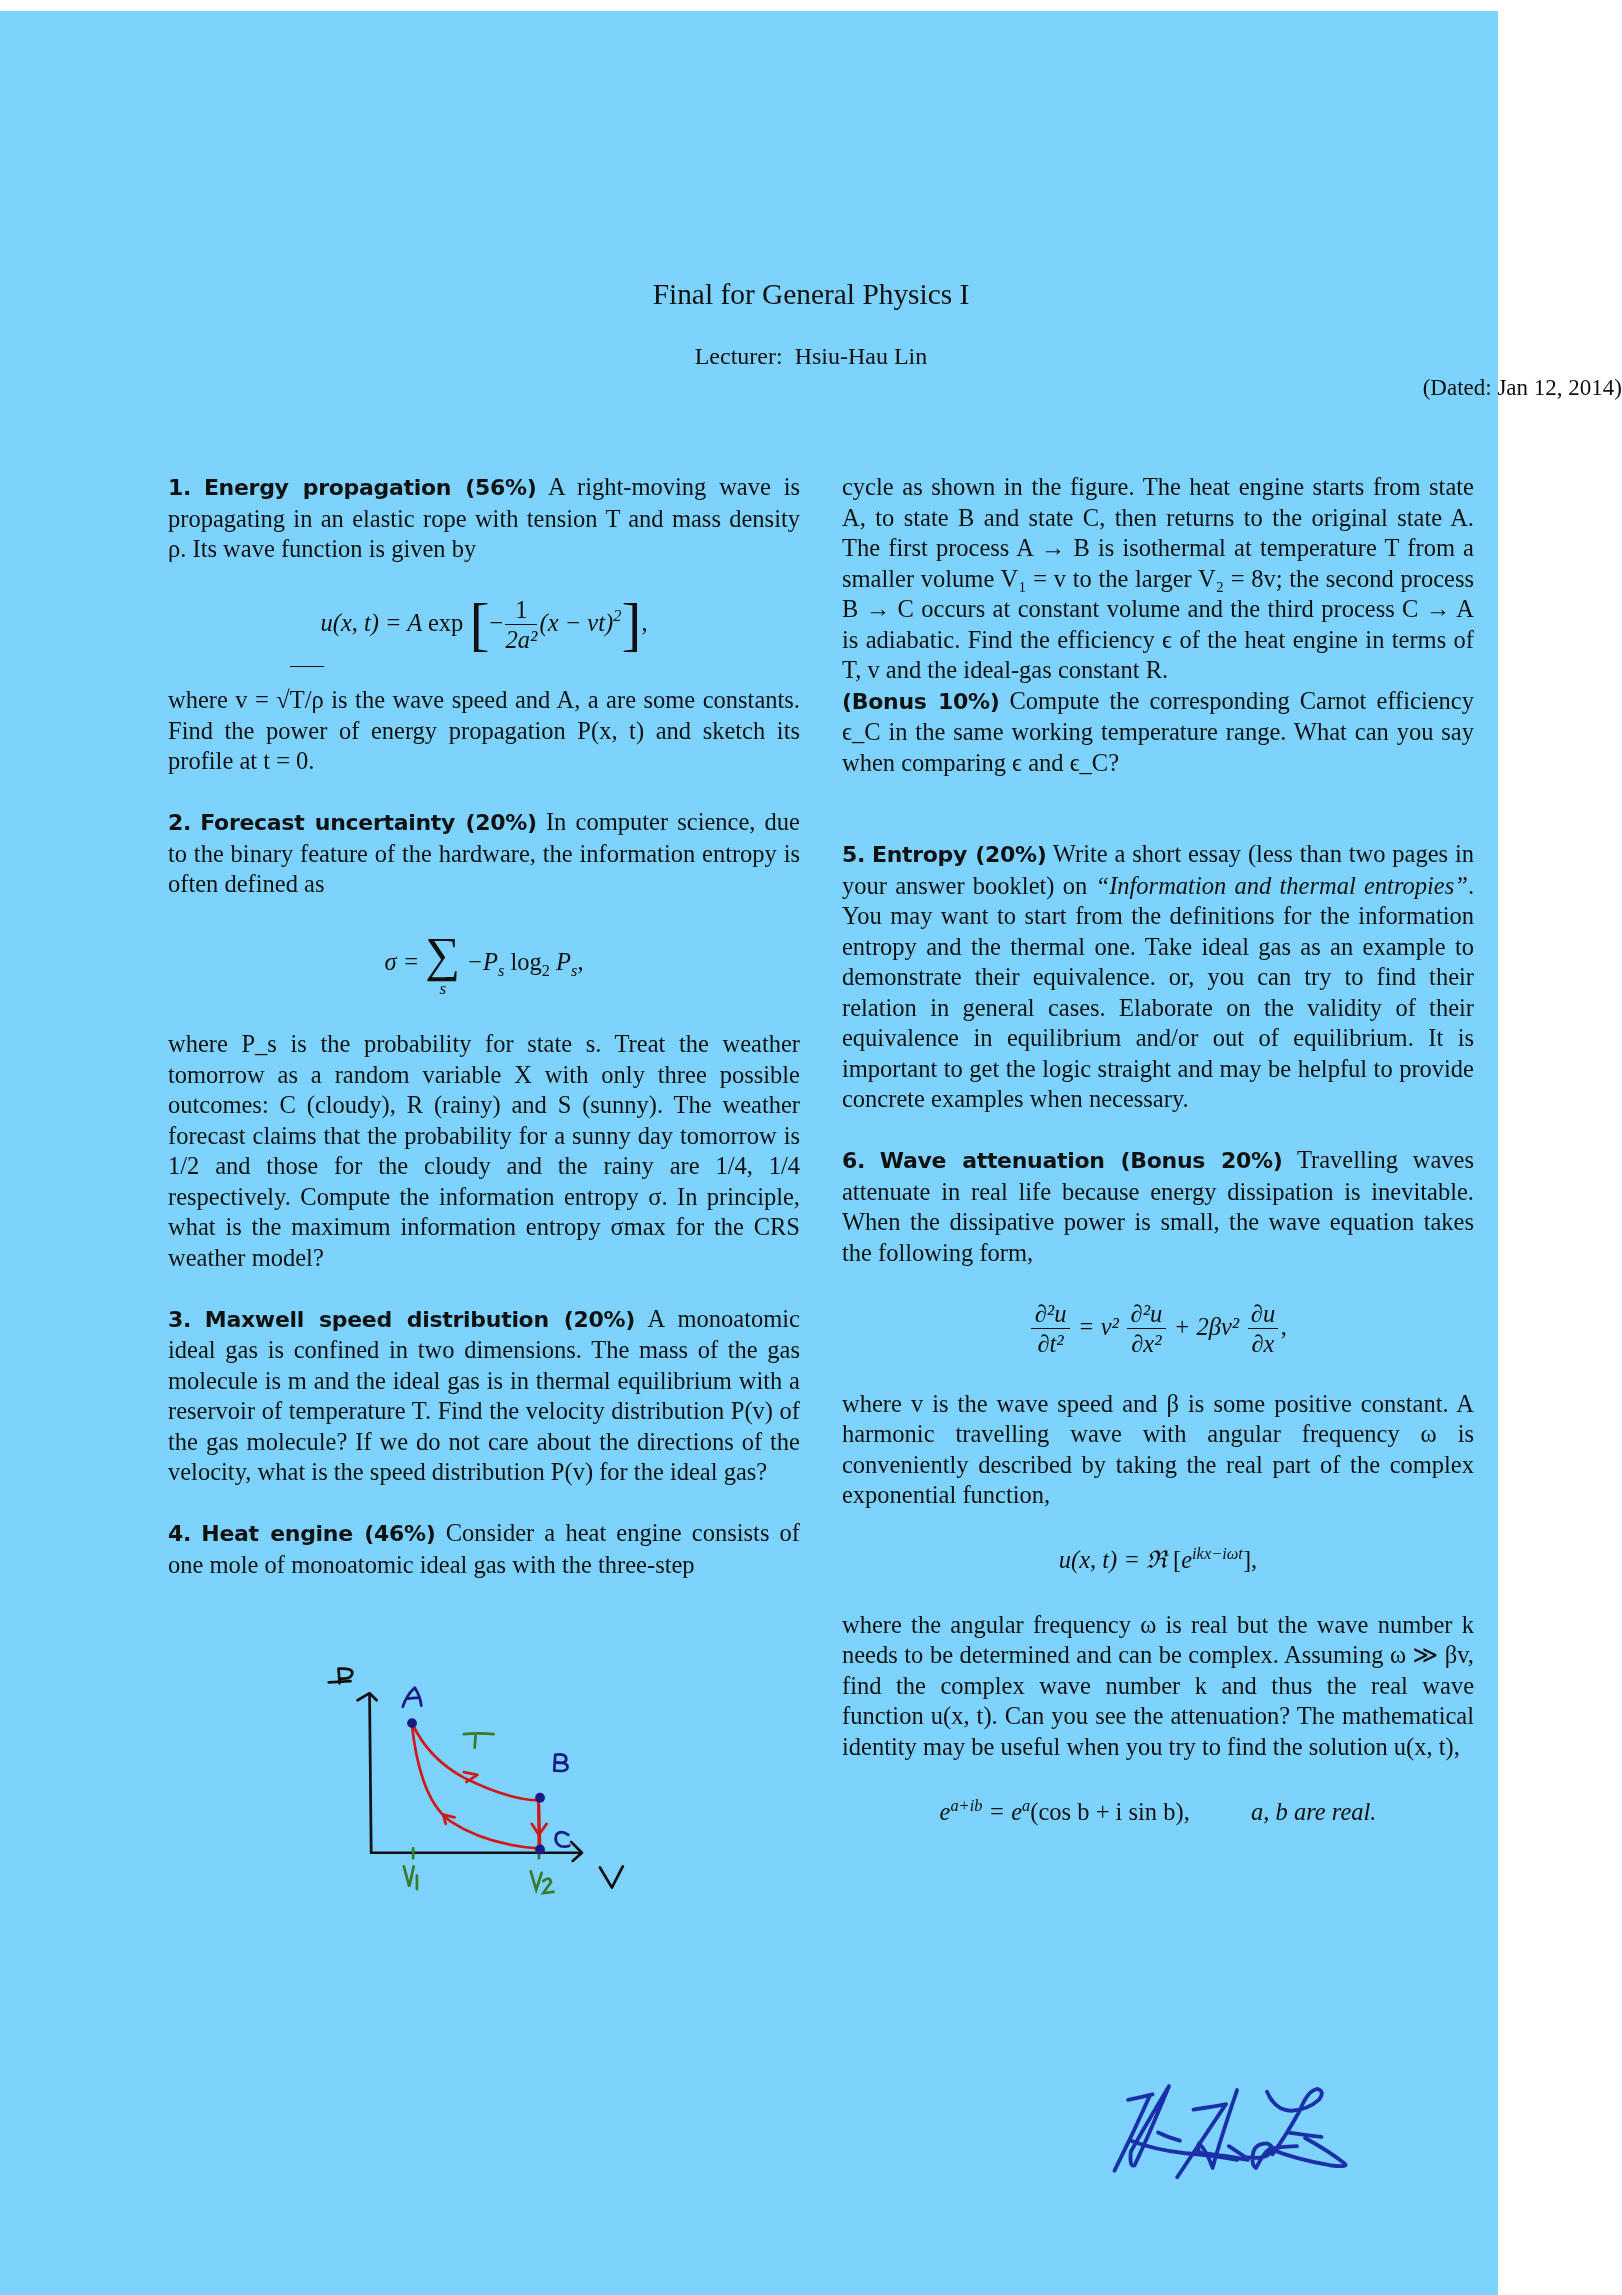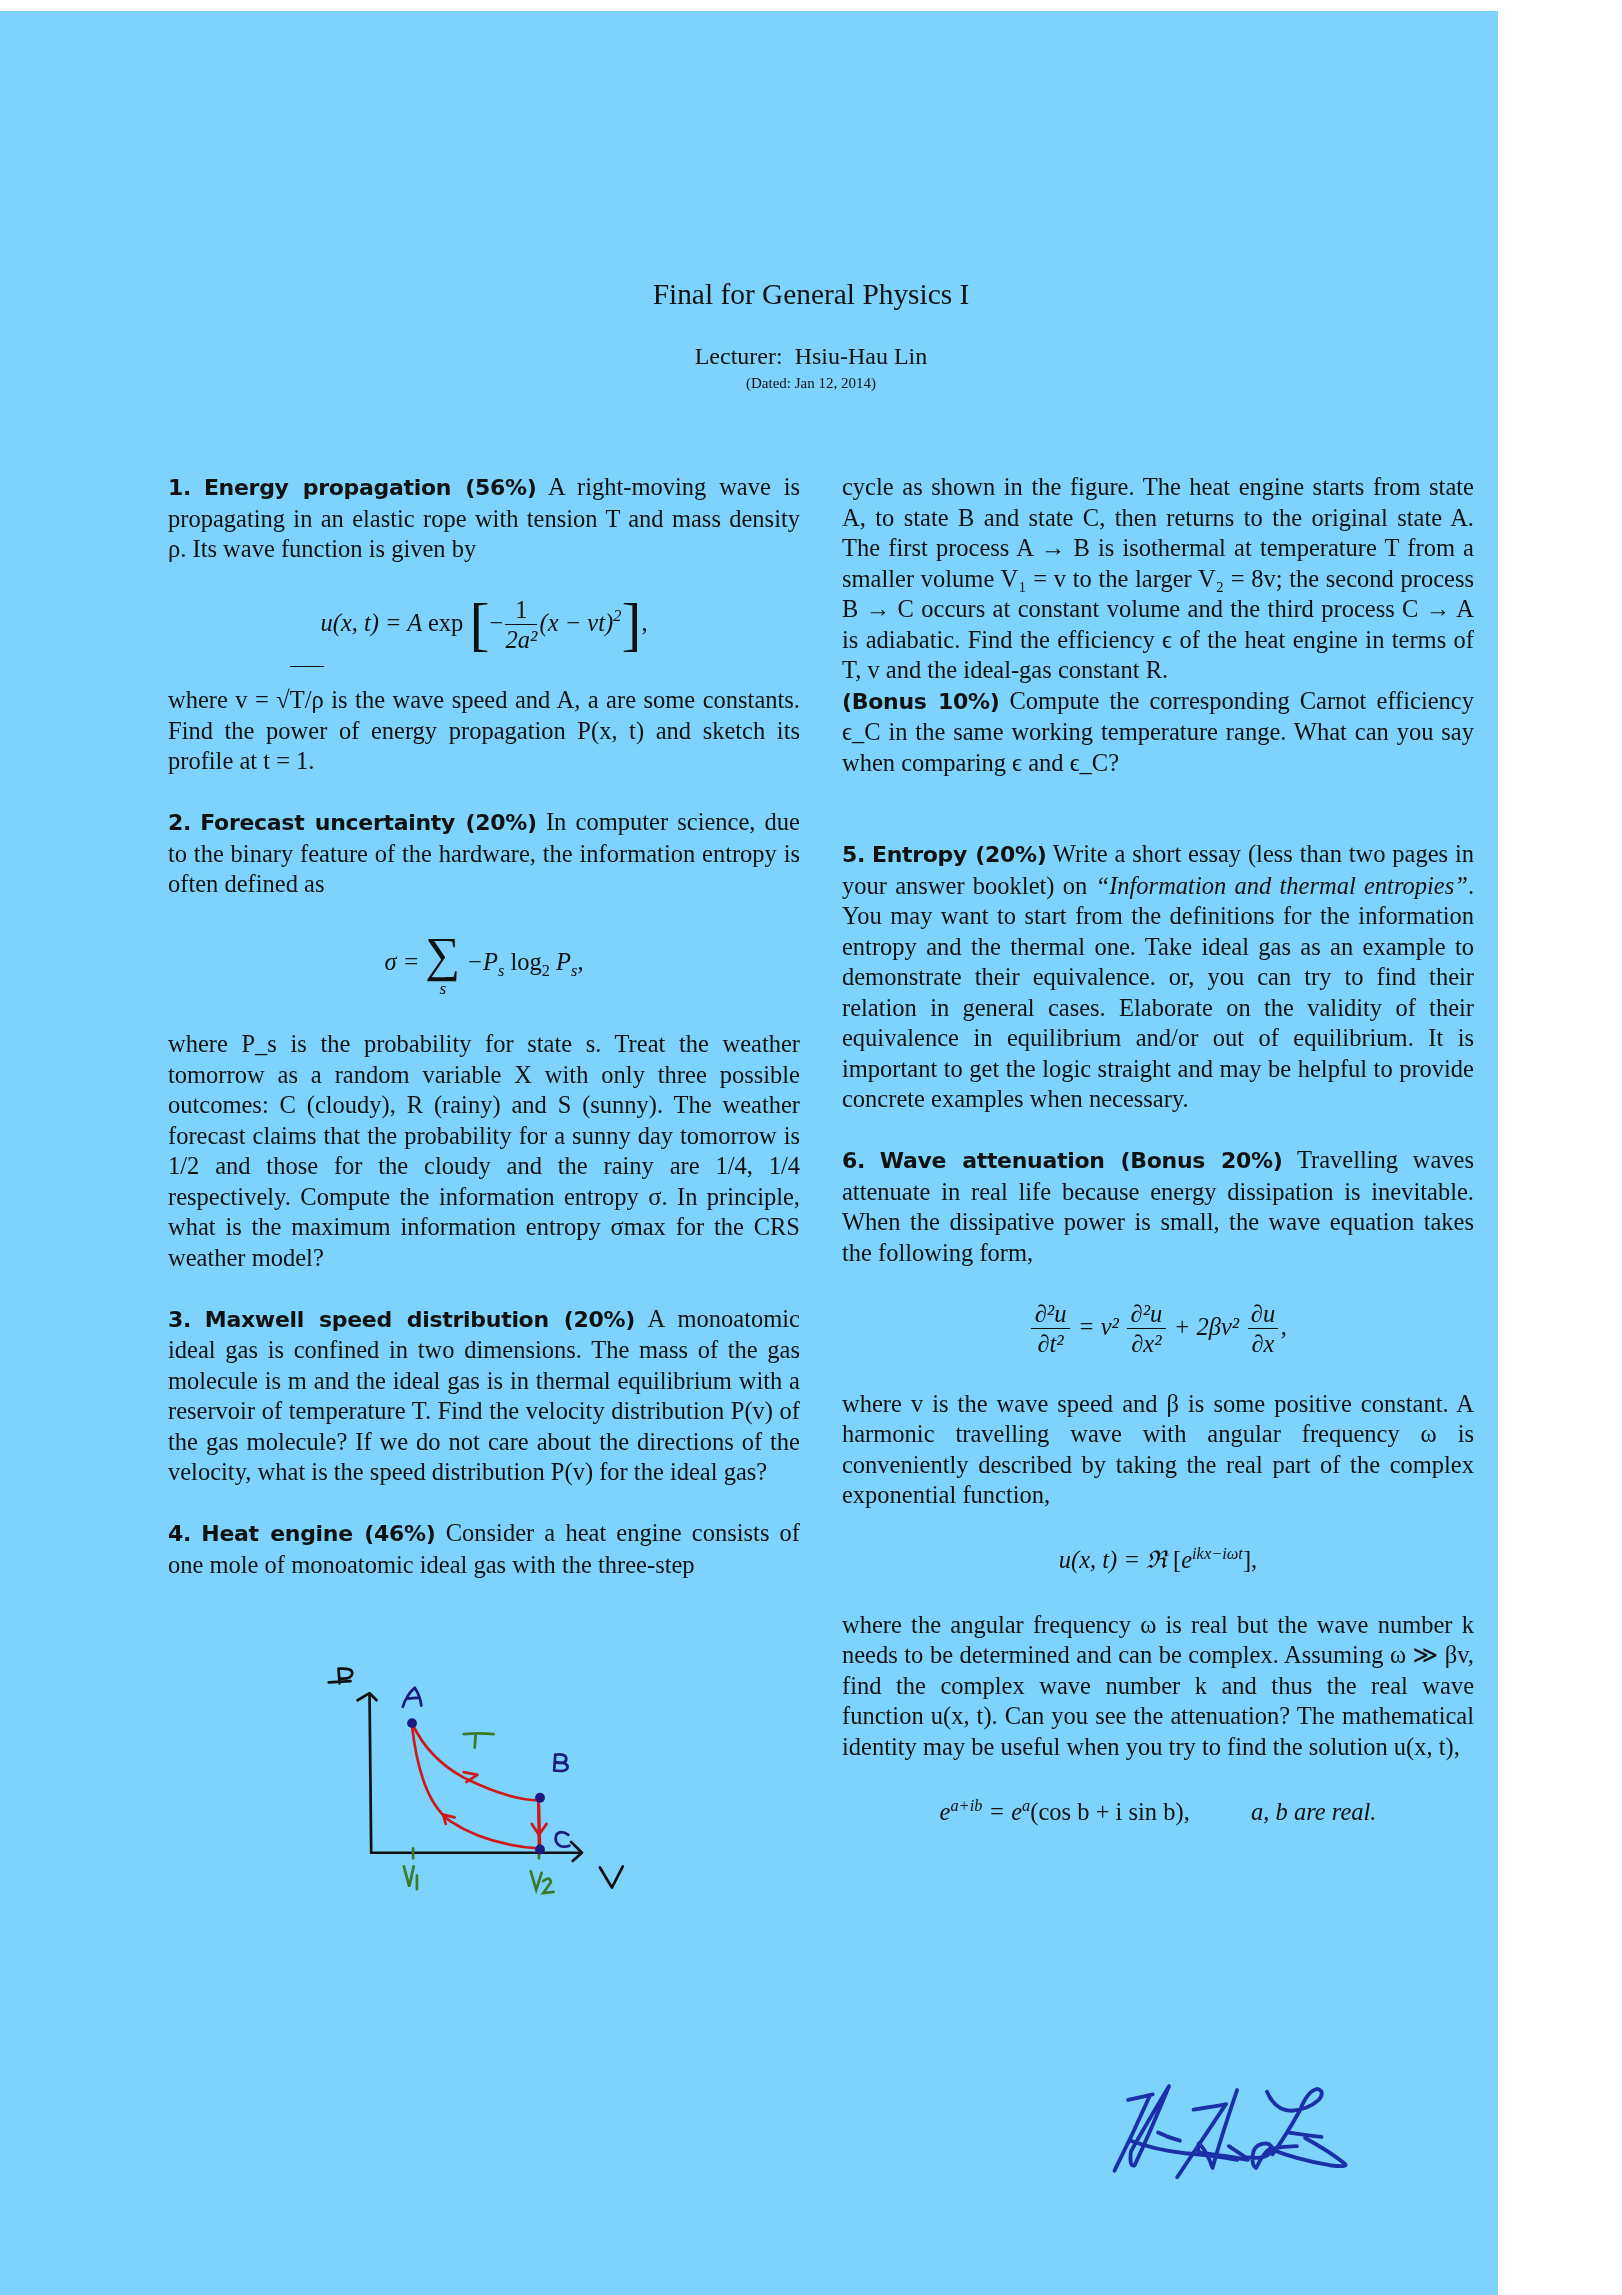--- a/index.html
+++ b/index.html
@@ -4,21 +4,21 @@
 <style>
   html, body { margin: 0; padding: 0; background: #ffffff; }
   body { width: 1622px; height: 2295px; position: relative; overflow: hidden;
          font-family: "DejaVu Serif", "Liberation Serif", serif; color: #111; }
   .page { position: absolute; left: 0; top: 11px; width: 1498px; height: 2295px; background: #7dd3fc; }
 
   .header { position: absolute; left: 0; width: 1622px; text-align: center; }
   .title { top: 267px; font-size: 29.4px; font-family: "Liberation Serif", serif; }
   .lecturer { top: 332px; font-size: 24px; font-family: "Liberation Serif", serif; }
   .lecturer .gap { display: inline-block; width: 12px; }
-  .dated { top: 364px; font-size: 15px; font-family: "Liberation Serif", serif; }
+  .dated { top: 364px; font-size: 23px; font-family: "Liberation Serif", serif; text-align: right; }
 
   .col { position: absolute; width: 632px; font-family: "Liberation Serif", serif;
          font-size: 24.5px; line-height: 30.5px; text-align: justify; hyphens: auto; }
   .col-left { left: 168px; top: 461px; }
   .col-right { left: 842px; top: 461px; }
 
   .prob { margin: 0 0 30.5px 0; }
   .prob p { margin: 0; }
   .head { font-family: "DejaVu Sans", "Liberation Sans", sans-serif; font-weight: bold;
           font-size: 22px; letter-spacing: -0.3px; }
@@ -57,21 +57,21 @@
         <span class="head">1.</span>
         <span class="head">Energy propagation (56%)</span>
         <span>A right-moving wave is propagating in an elastic rope with tension T and mass density ρ. Its wave function is given by</span>
       </p>
       <div class="eq">
         <span>u(x, t) = A</span>
         <span class="up">exp</span>
         <span class="bracket">[</span><span class="up">−</span><span class="frac"><span class="num up">1</span><span>2a²</span></span><span>(x − vt)</span><sup>2</sup><span class="bracket">]</span><span class="up">,</span>
       </div>
       <p>
-        <span>where v = </span><span>√</span><span class="sqrt">T/ρ</span><span> is the wave speed and A, a are some constants. Find the power of energy propagation P(x, t) and sketch its profile at t = 1.</span>
+        <span>where v = </span><span>√</span><span class="sqrt">T/ρ</span><span> is the wave speed and A, a are some constants. Find the power of energy propagation P(x, t) and sketch its profile at t = 0.</span>
       </p>
     </div>
 
     <div class="prob">
       <p>
         <span class="head">2.</span>
         <span class="head">Forecast uncertainty (20%)</span>
         <span>In computer science, due to the binary feature of the hardware, the information entropy is often defined as</span>
       </p>
       <div class="eq">

